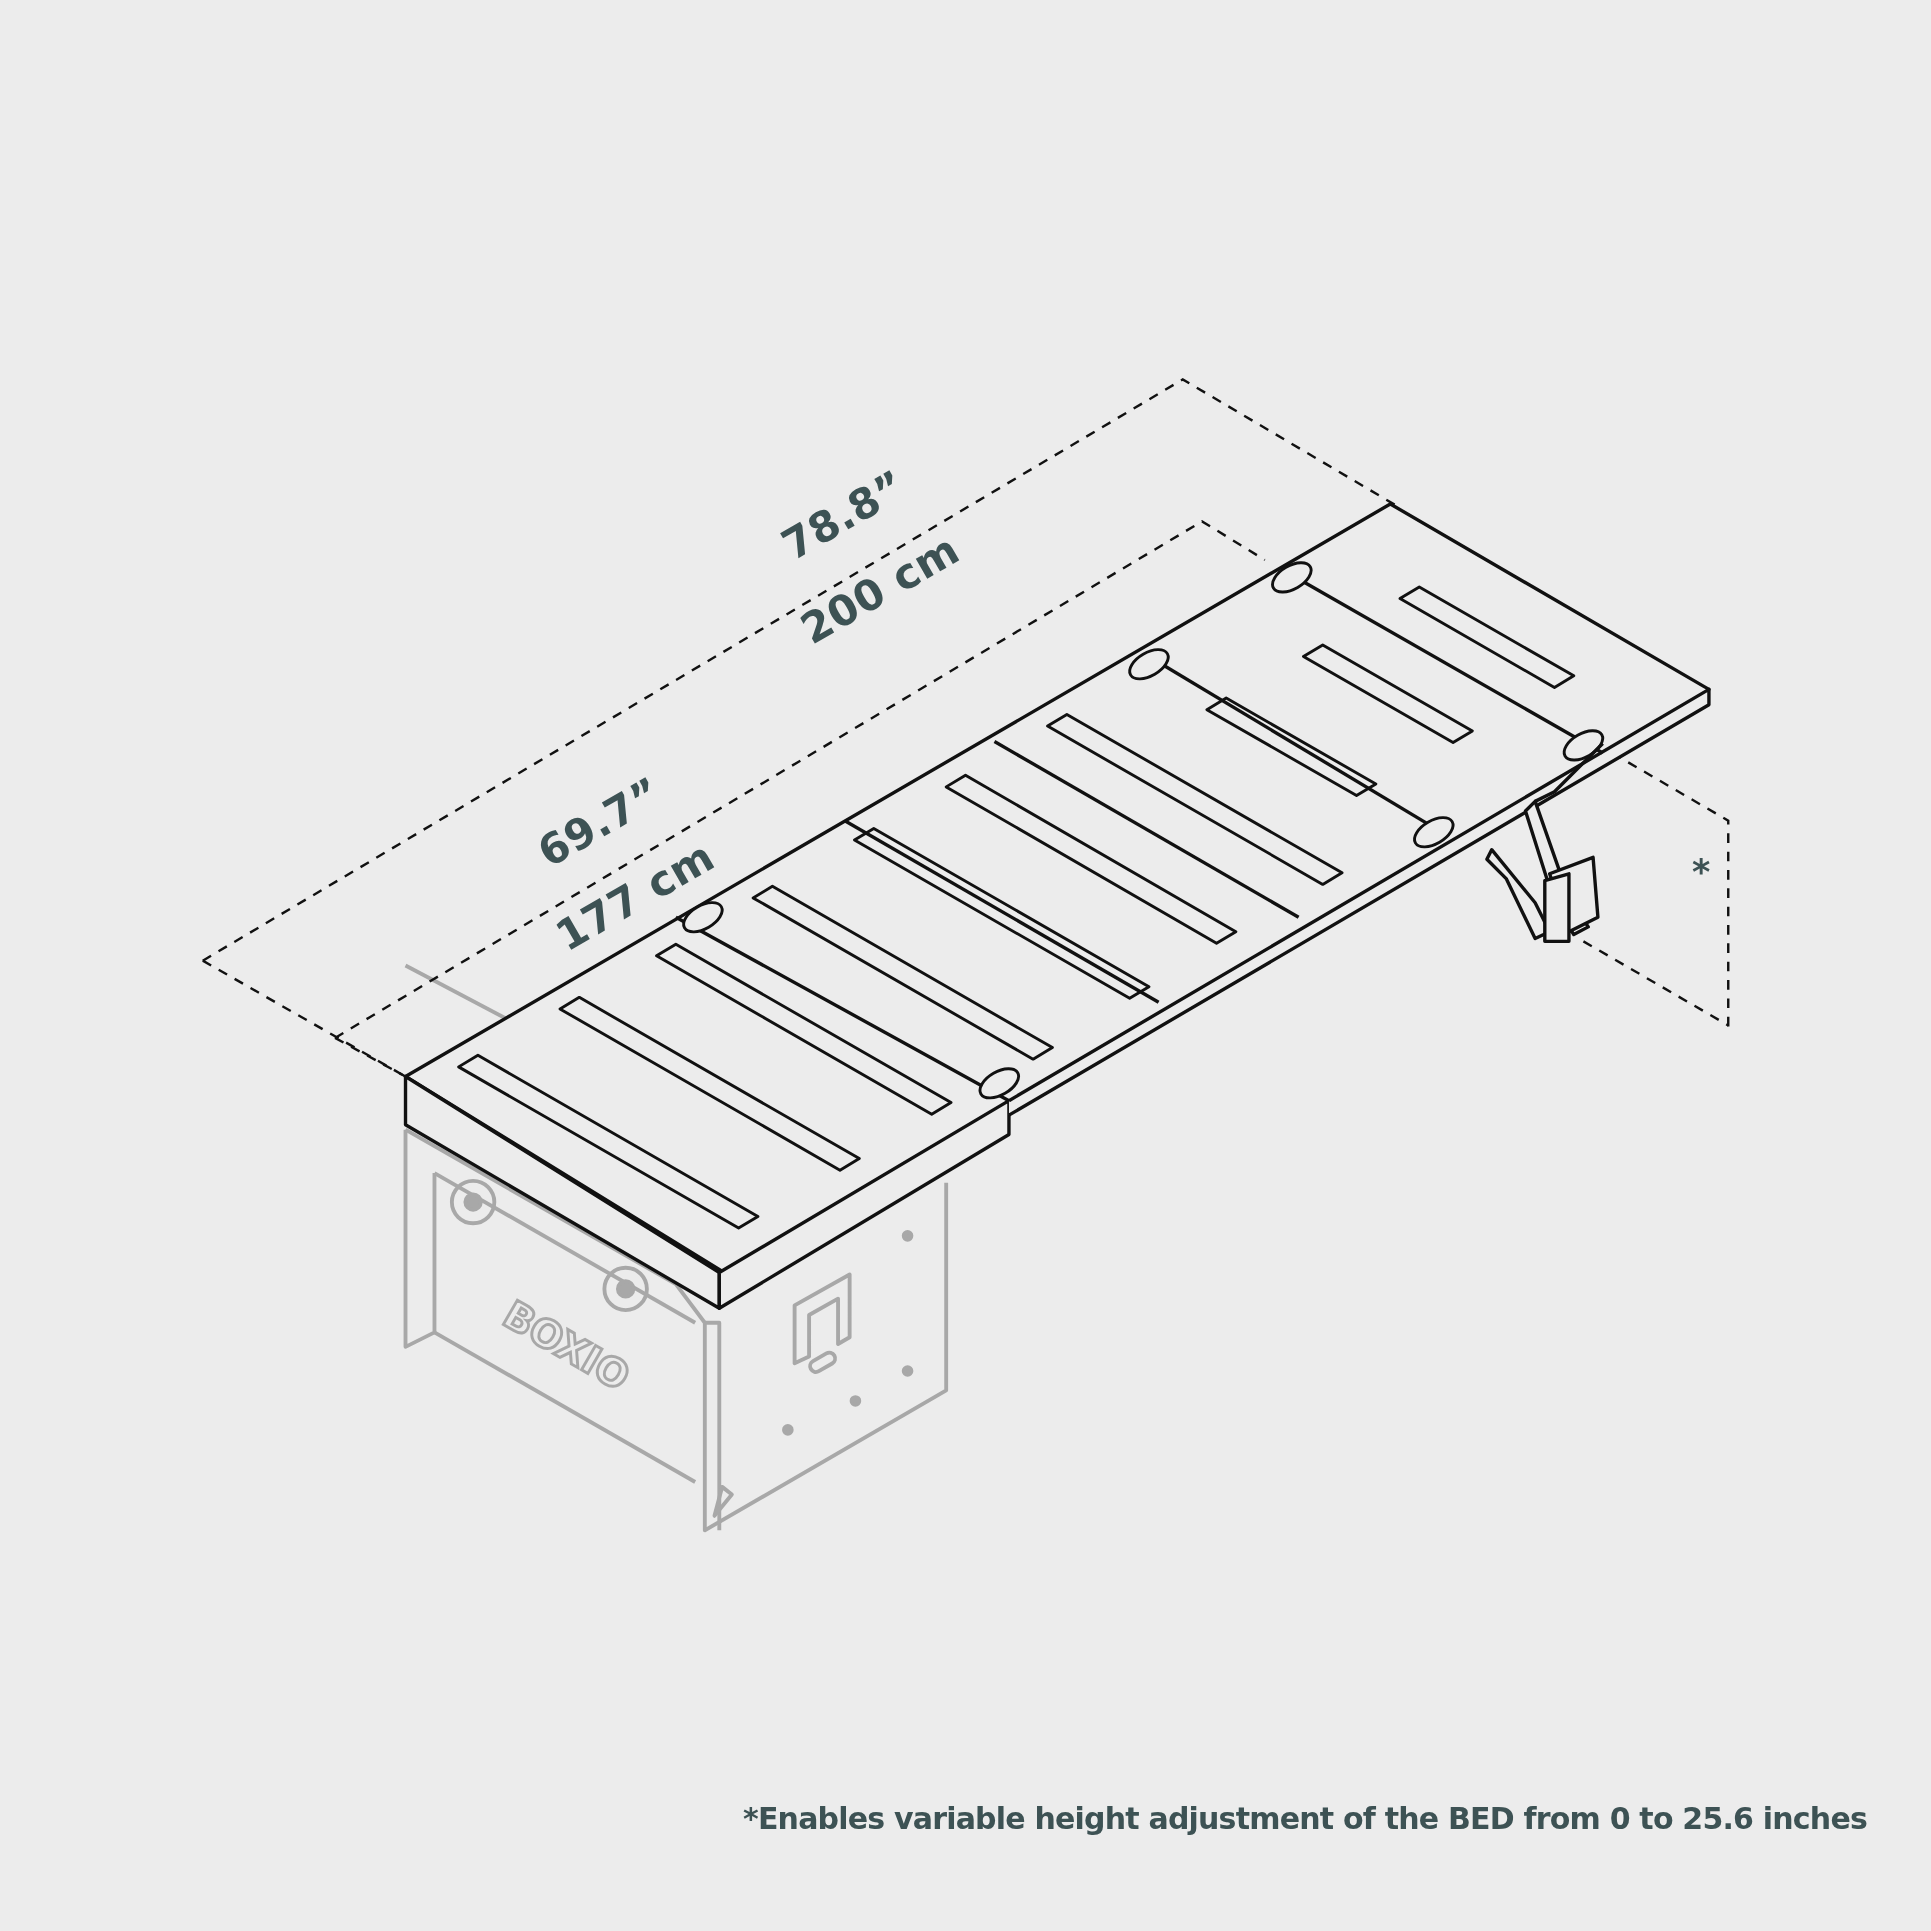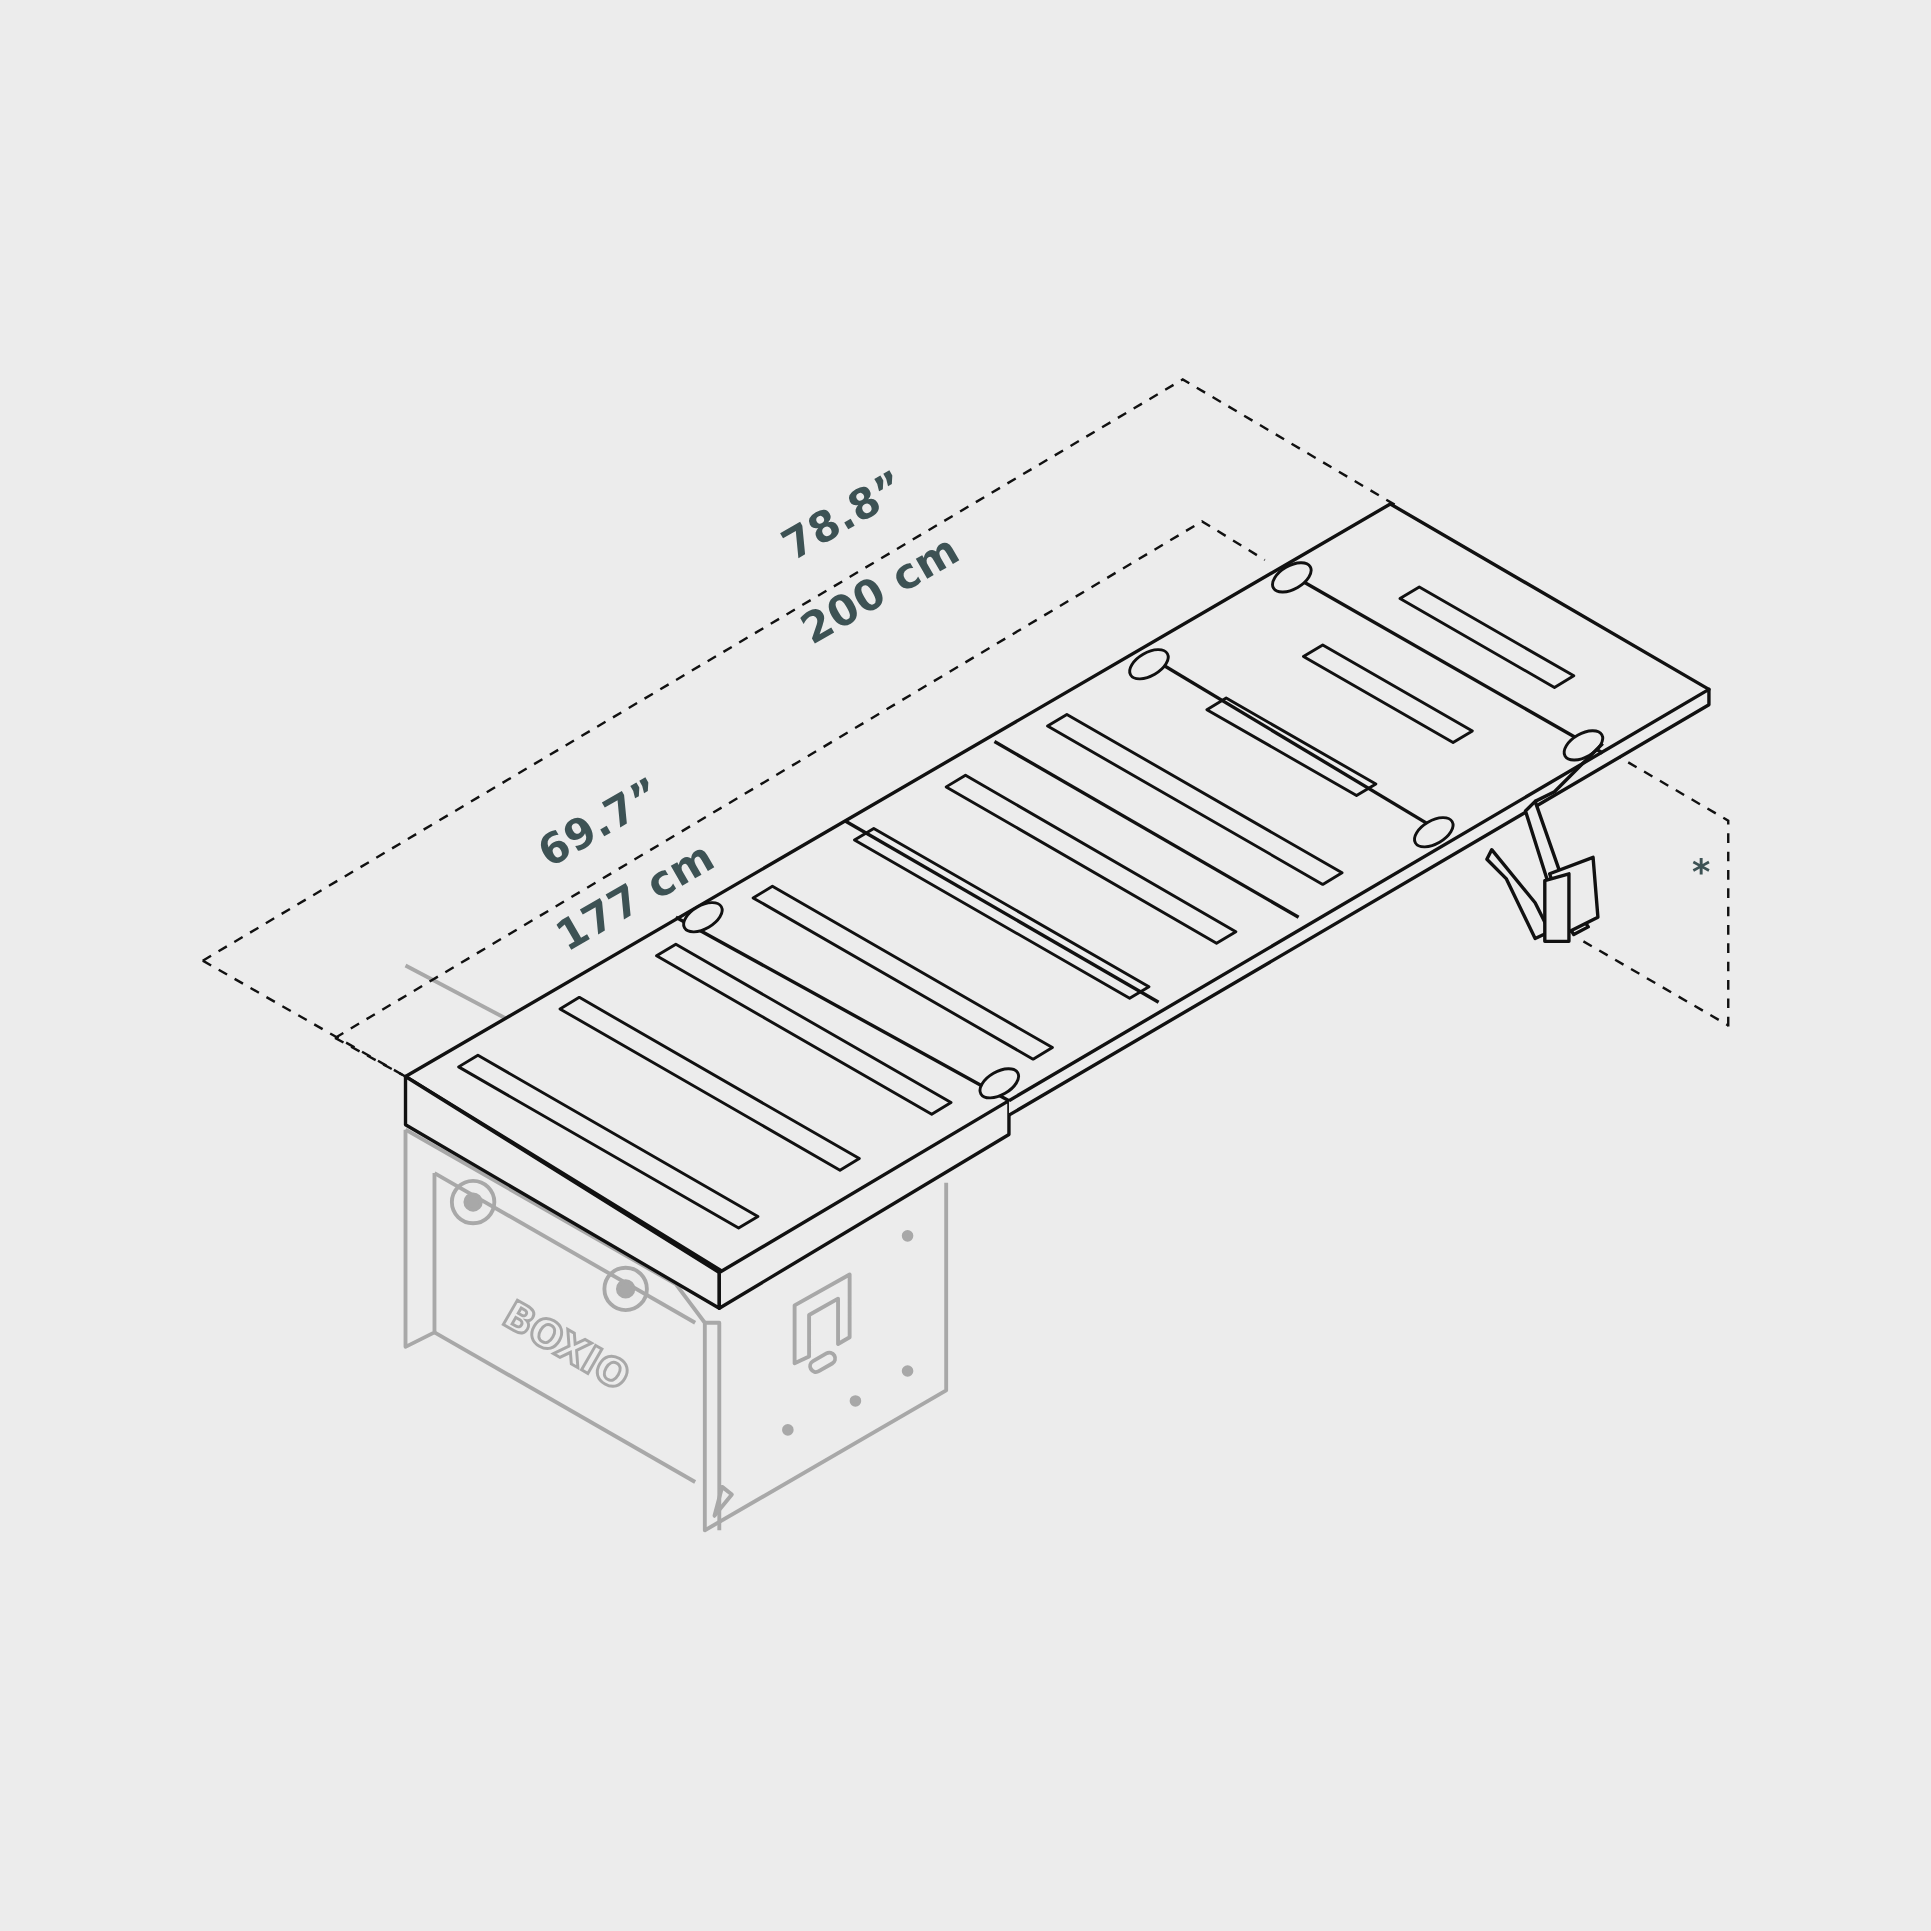--- a/index.html
+++ b/index.html
@@ -123,14 +123,15 @@
   </g>
 </svg>
 
 <div class="dim-label" style="left:798px; top:521px;">78.8”</div>
 <div class="dim-label" style="left:817px; top:605px;">200 cm</div>
 <div class="dim-label" style="left:554px; top:828px;">69.7”</div>
 <div class="dim-label" style="left:572px; top:912px;">177 cm</div>
 <div class="asterisk">*</div>
 
 <div class="footnotes">
+  <div>*Enables variable height adjustment of the BED from 0 to 25.6 inches</div>
 </div>
 
 
 </body></html>

